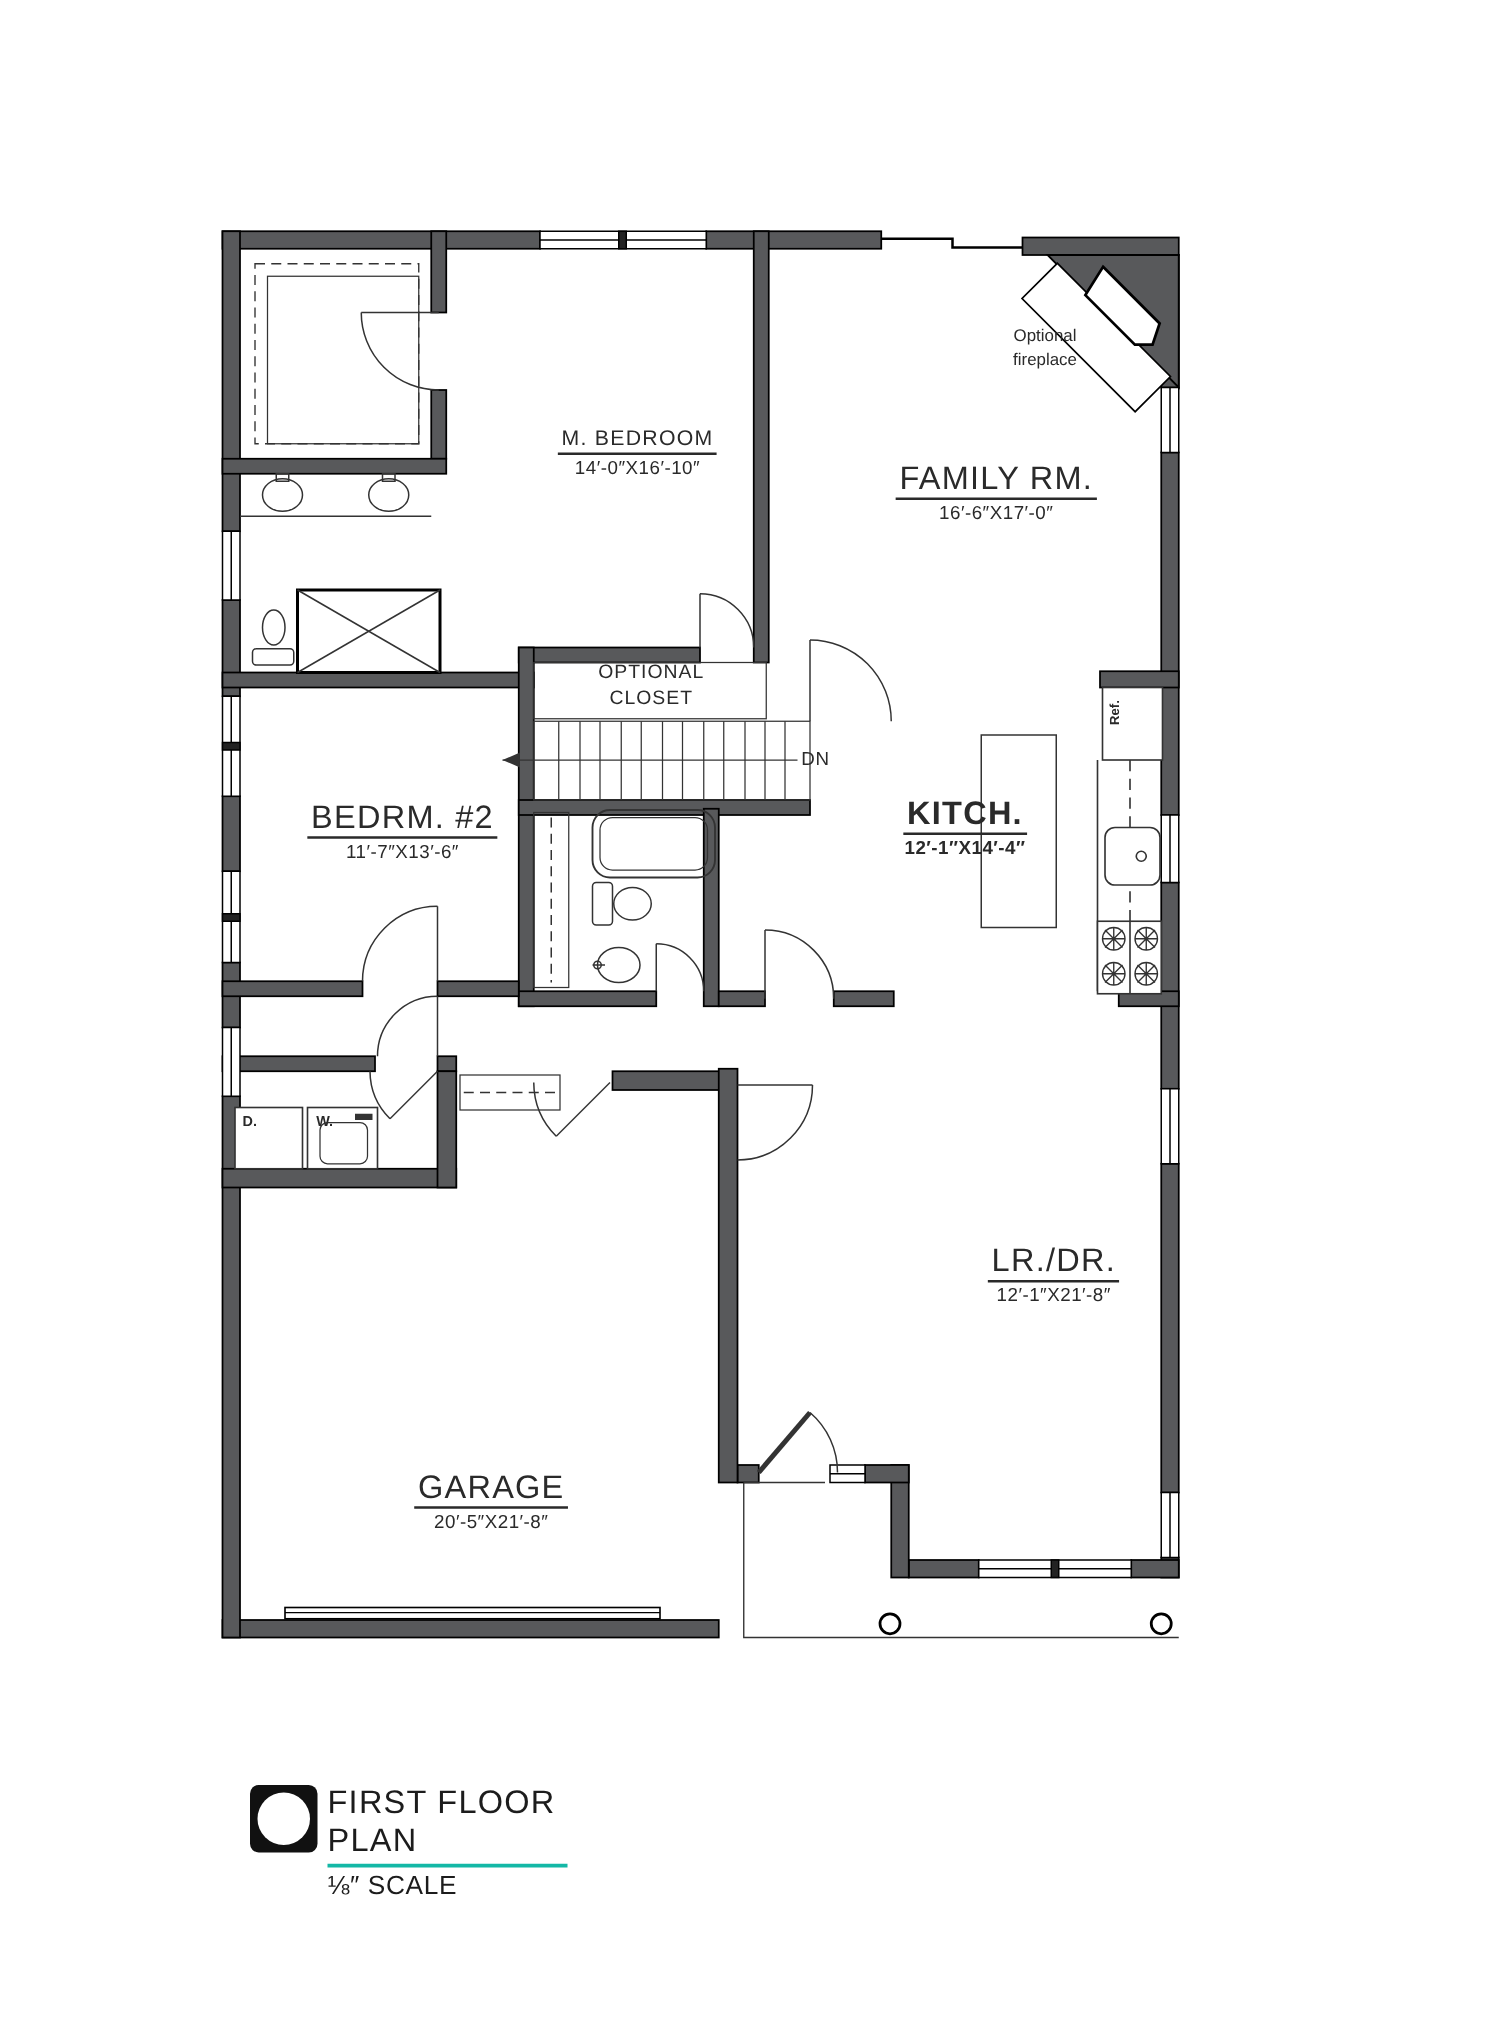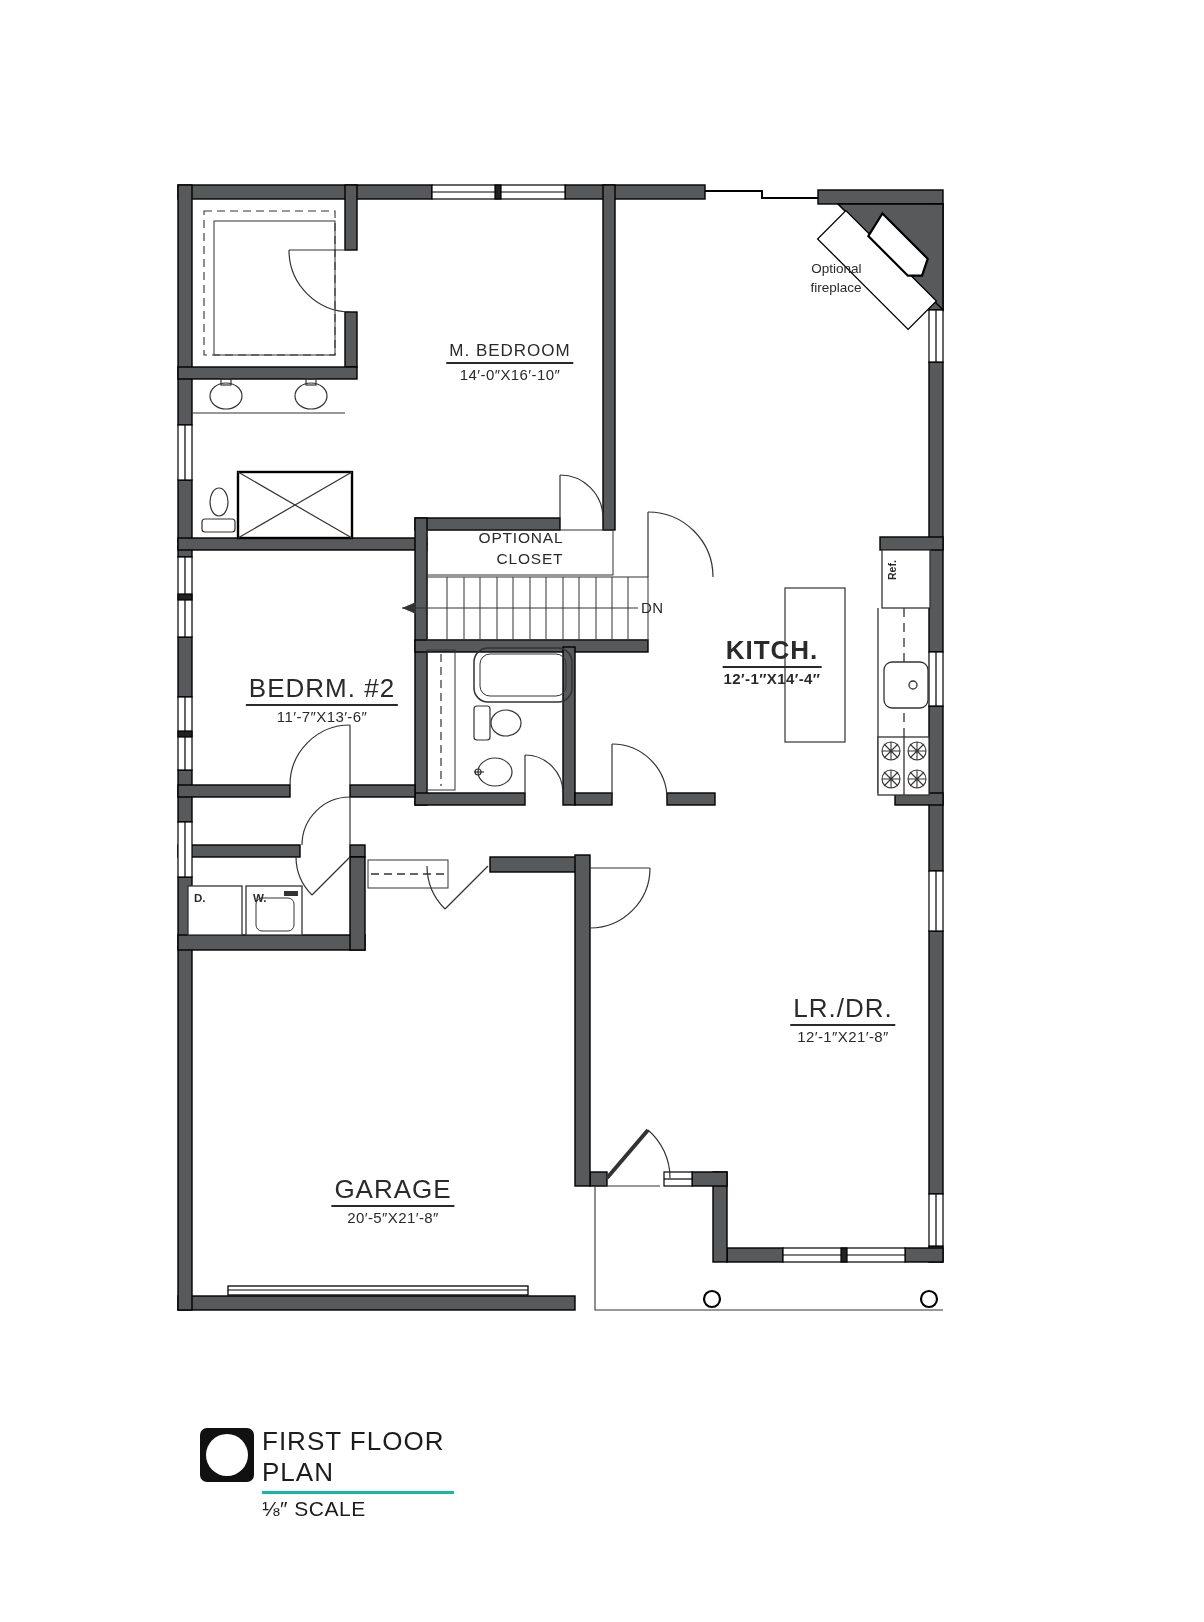--- a/index.html
+++ b/index.html
@@ -4,21 +4,21 @@
 <style>
   html,body{margin:0;padding:0;background:#ffffff;}
   .sheet{position:relative;width:1204px;height:1622px;background:#fff;overflow:hidden;
          font-family:"Liberation Sans",sans-serif;color:#1c1c1c;}
   .plan-svg{position:absolute;left:0;top:0;}
   .room-label{position:absolute;transform:translateX(-50%);text-align:center;color:#2a2a2a;white-space:nowrap;}
   .room-label .rname{display:inline-block;font-size:26px;letter-spacing:1px;line-height:1.05;
                      border-bottom:2px solid #2a2a2a;padding:0 3px 2px;}
   .room-label .rdims{display:block;font-size:15px;letter-spacing:.4px;margin-top:2px;}
   .note{position:absolute;color:#2a2a2a;white-space:nowrap;}
-  .note.center{transform:translateX(-50%);text-align:right;}
+  .note.center{transform:translateX(-50%);text-align:center;}
   .fp-note{font-size:13.5px;line-height:1.4;}
   .closet-note{font-size:15.5px;letter-spacing:.8px;line-height:1.35;}
   .dn-note{font-size:15px;letter-spacing:.5px;}
   .appl-note{font-size:11.5px;font-weight:bold;}
   .ref-note{font-size:10.5px;font-weight:bold;transform:rotate(-90deg);transform-origin:left top;}
   .titleblock{position:absolute;left:200px;top:1428px;}
   .tb-square{position:absolute;left:0;top:0;width:54px;height:54px;background:#111;border-radius:7px;}
   .tb-circle{position:absolute;left:6px;top:6px;width:42px;height:42px;background:#fff;border-radius:50%;}
   .tb-text{position:absolute;left:62px;top:-2px;}
   .tb-title{font-size:26px;letter-spacing:1px;border-bottom:3px solid #14b8a6;padding:0 6px 3px 0;
@@ -268,22 +268,26 @@
       <circle cx="712" cy="1299" r="8" fill="#fff" stroke="#000" stroke-width="2.2"></circle>
       <circle cx="929" cy="1299" r="8" fill="#fff" stroke="#000" stroke-width="2.2"></circle>
     </g>
   </svg>
 
   <div class="room-label" style="left:510px;top:342px;">
     <span class="rname" style="font-size:17px;">M. BEDROOM</span>
     <span class="rdims">14′-0″X16′-10″</span>
   </div>
 
-
-  <div class="room-label" style="left:322px;top:675px;">
+  <div class="room-label" style="left:797px;top:369px;">
+    <span class="rname">FAMILY RM.</span>
+    <span class="rdims">16′-6″X17′-0″</span>
+  </div>
+
+  <div class="room-label" style="left:322px;top:640px;">
     <span class="rname">BEDRM. #2</span>
     <span class="rdims">11′-7″X13′-6″</span>
   </div>
 
   <div class="room-label" style="left:772px;top:637px;font-weight:bold;">
     <span class="rname">KITCH.</span>
     <span class="rdims">12′-1″X14′-4″</span>
   </div>
 
   <div class="room-label" style="left:843px;top:995px;">

